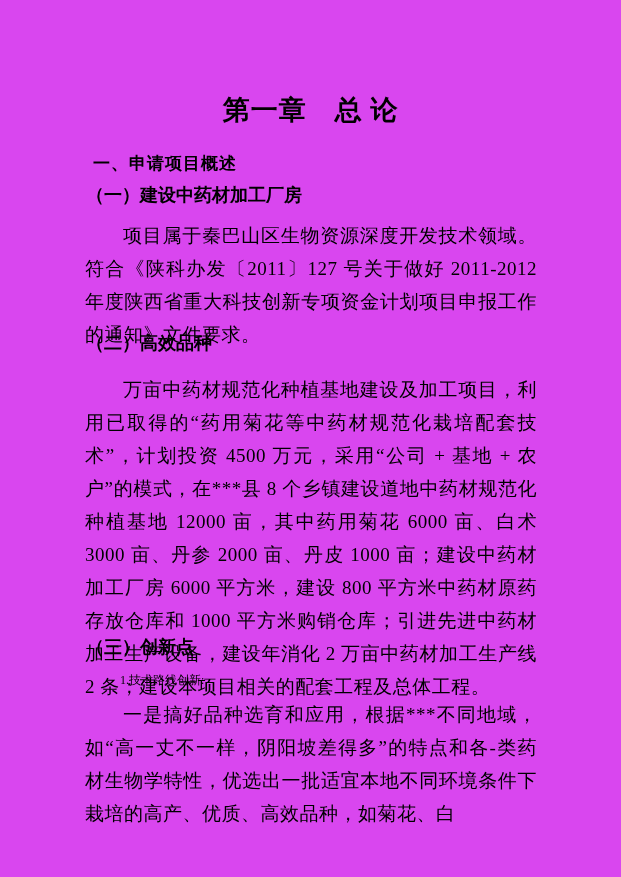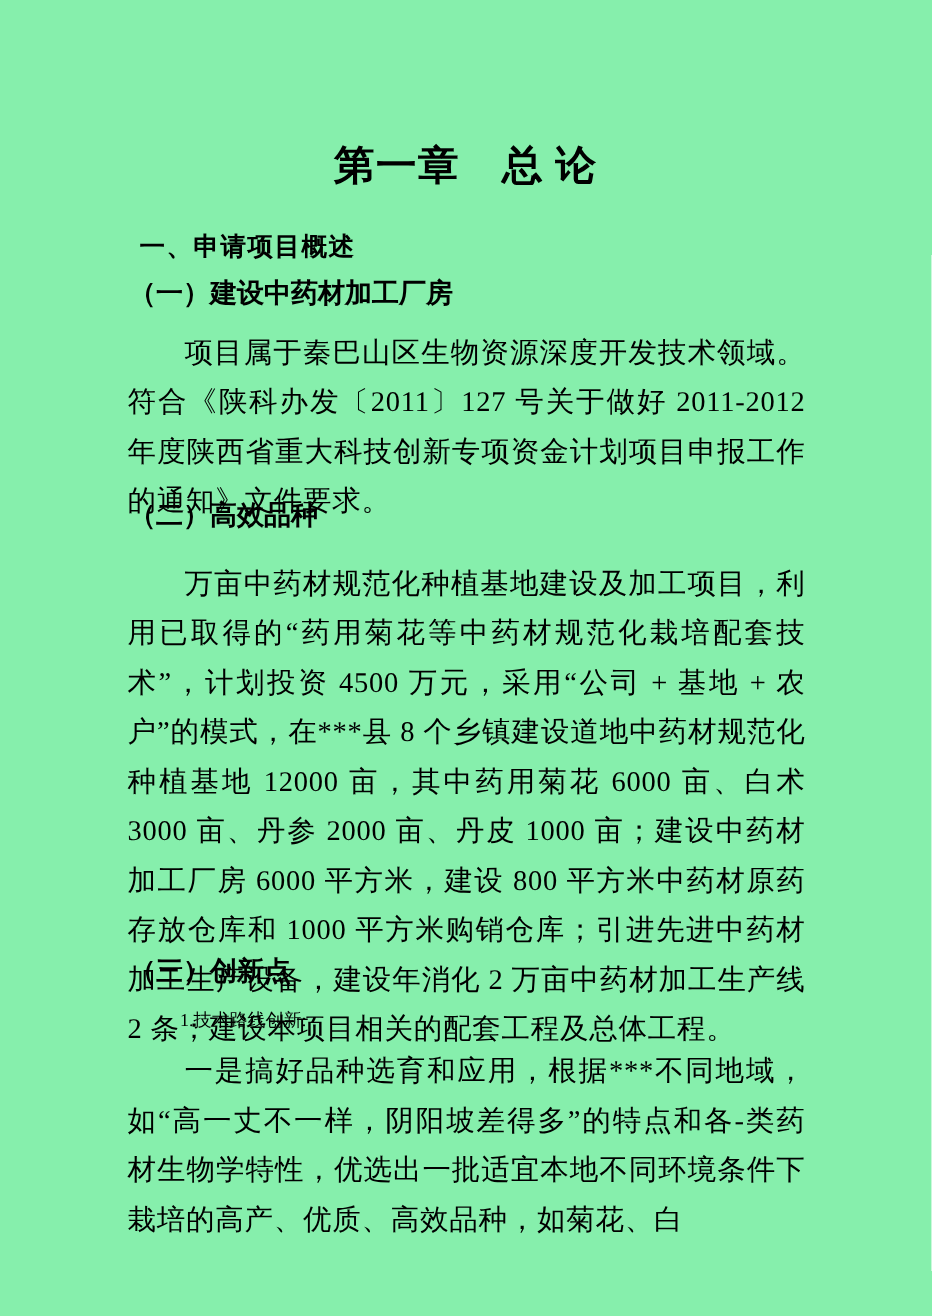--- a/index.html
+++ b/index.html
@@ -4,21 +4,21 @@
 <style>
   html, body {
     margin: 0;
     padding: 0;
     background: #ffffff;
   }
   .page {
     position: relative;
     width: 621px;
     height: 877px;
-    background: #86efac;
+    background: #d946ef;
     color: #000000;
     font-family: "Liberation Serif", "DejaVu Serif", serif;
     overflow: hidden;
   }
   .chapter-title {
     position: absolute;
     top: 93px;
     left: 0;
     width: 621px;
     margin: 0;
@@ -58,21 +58,21 @@
     position: absolute;
     left: 85px;
     width: 452px;
     margin: 0;
     font-size: 19px;
     line-height: 33px;
     text-align: justify;
     text-indent: 2em;
     letter-spacing: 0.5px;
   }
-  .pos-h-overview   { top: 154px; }
+  .pos-h-overview   { top: 154px; font-family: Liberation Mono, monospace; }
   .pos-h-techfield  { top: 184px; }
   .pos-p-techfield  { top: 219px; }
   .pos-h-maincontent{ top: 332px; }
   .pos-p-maincontent{ top: 373px; }
   .pos-h-innovation { top: 636px; }
   .pos-h-techroute  { top: 670px; }
   .pos-p-innovation { top: 698px; }
 </style>
 </head>
 <body>

